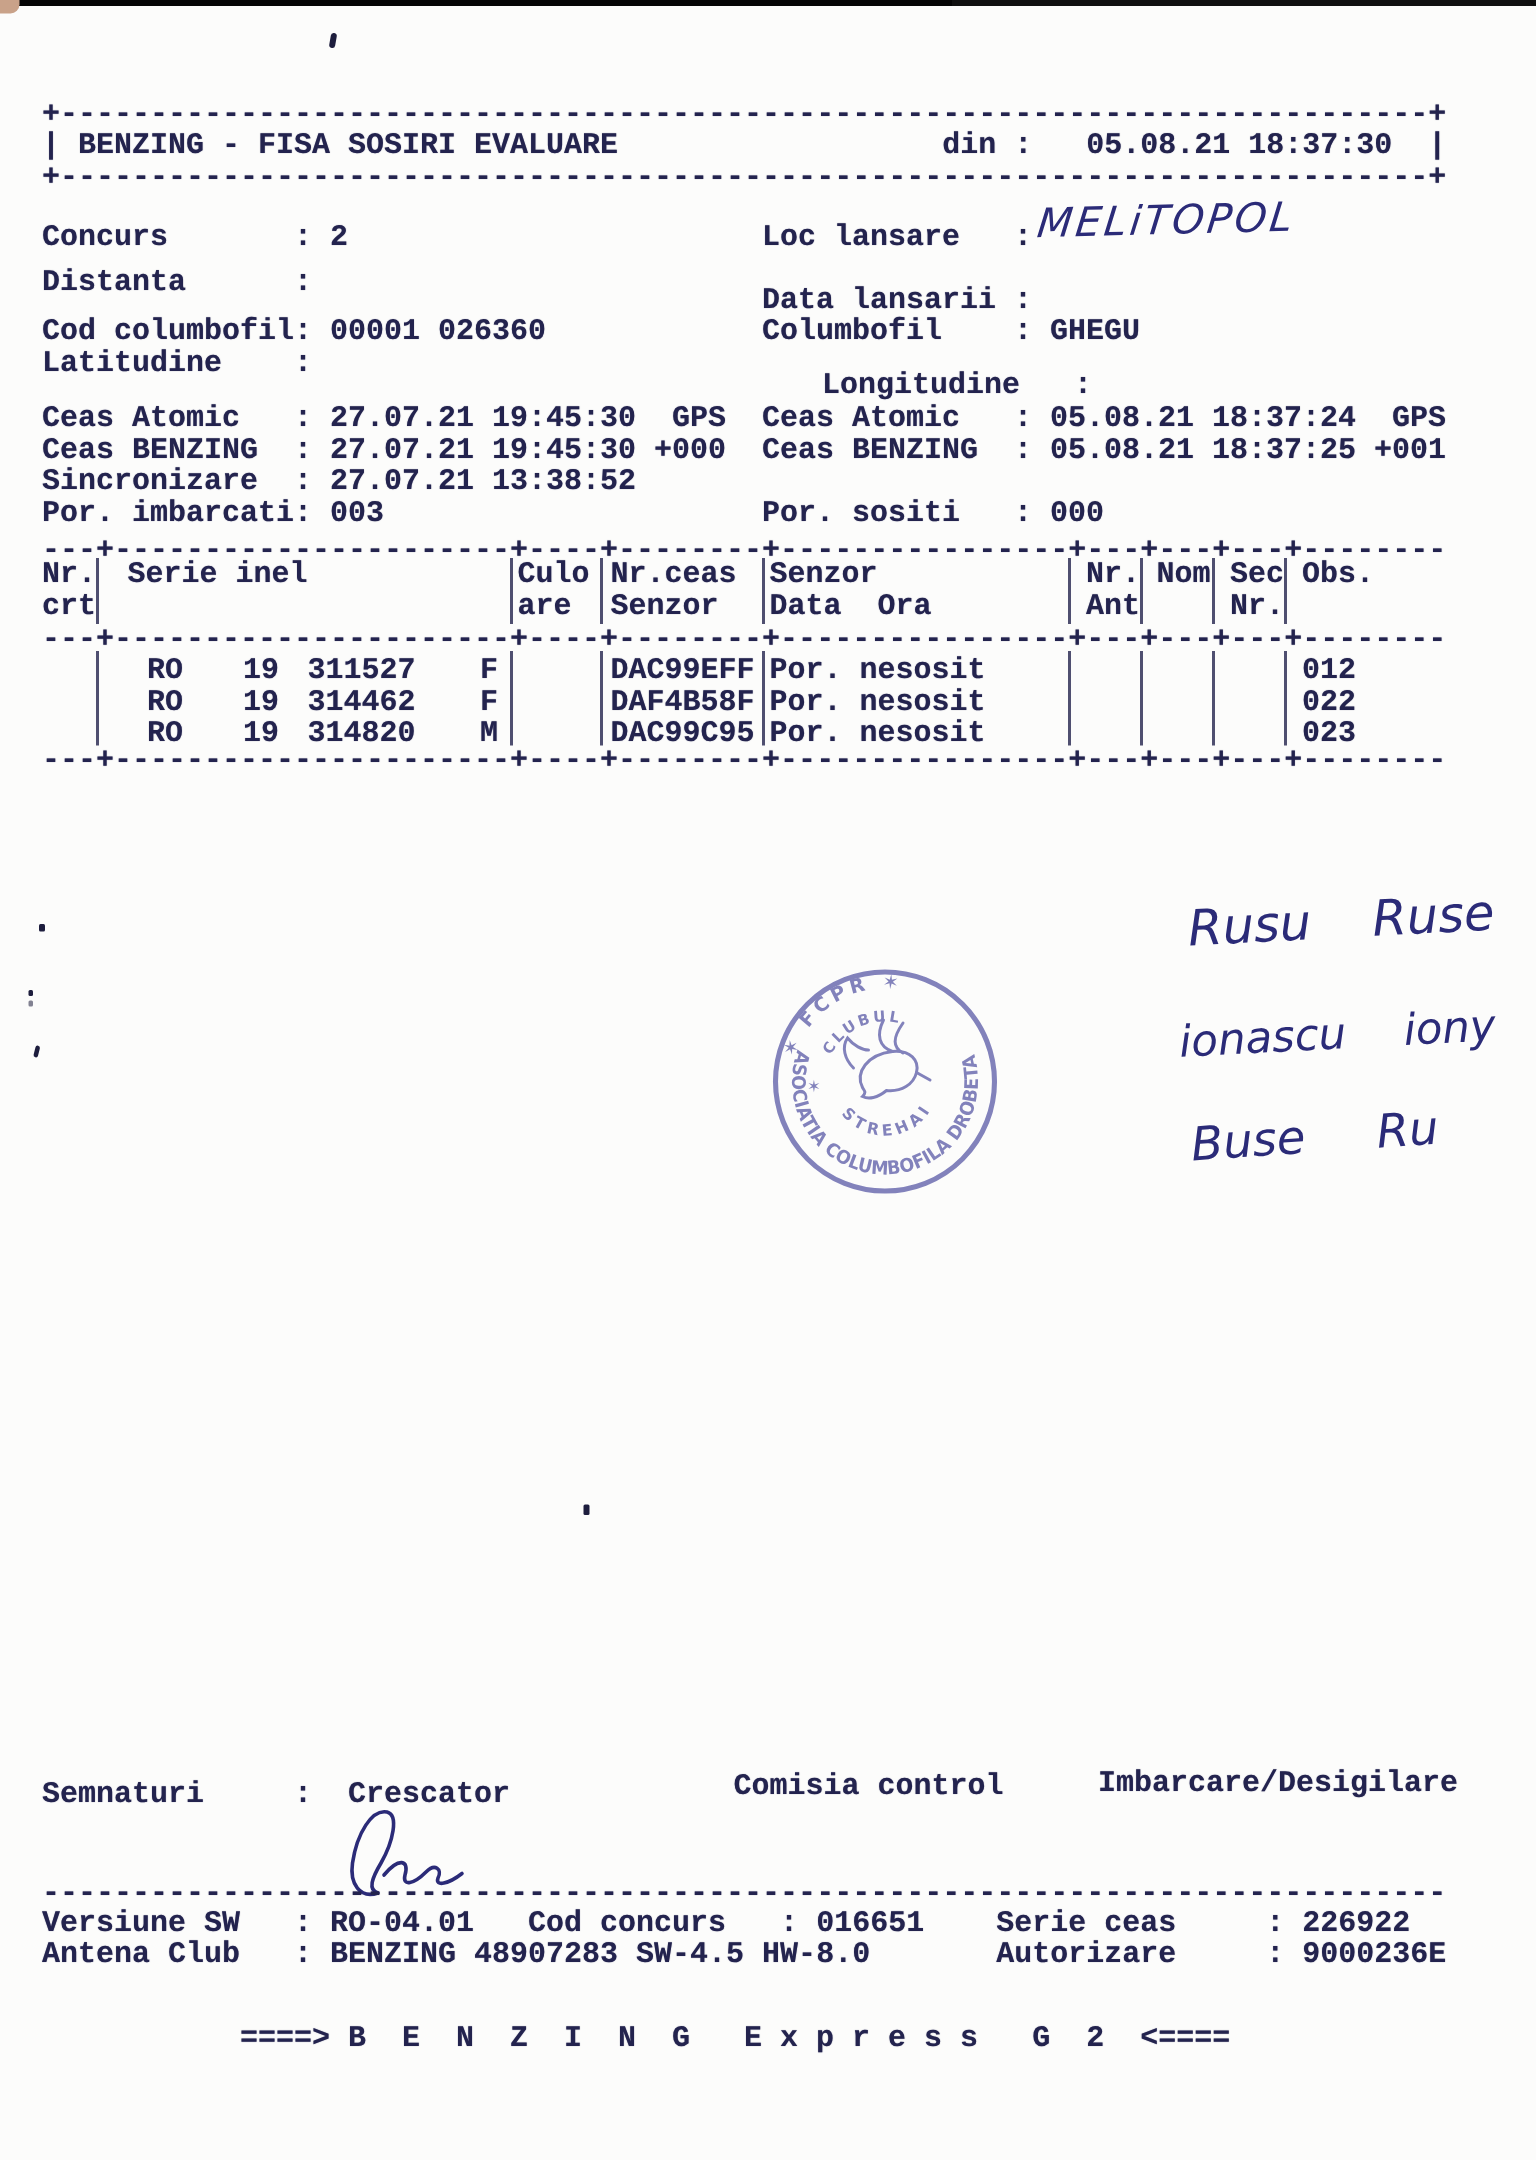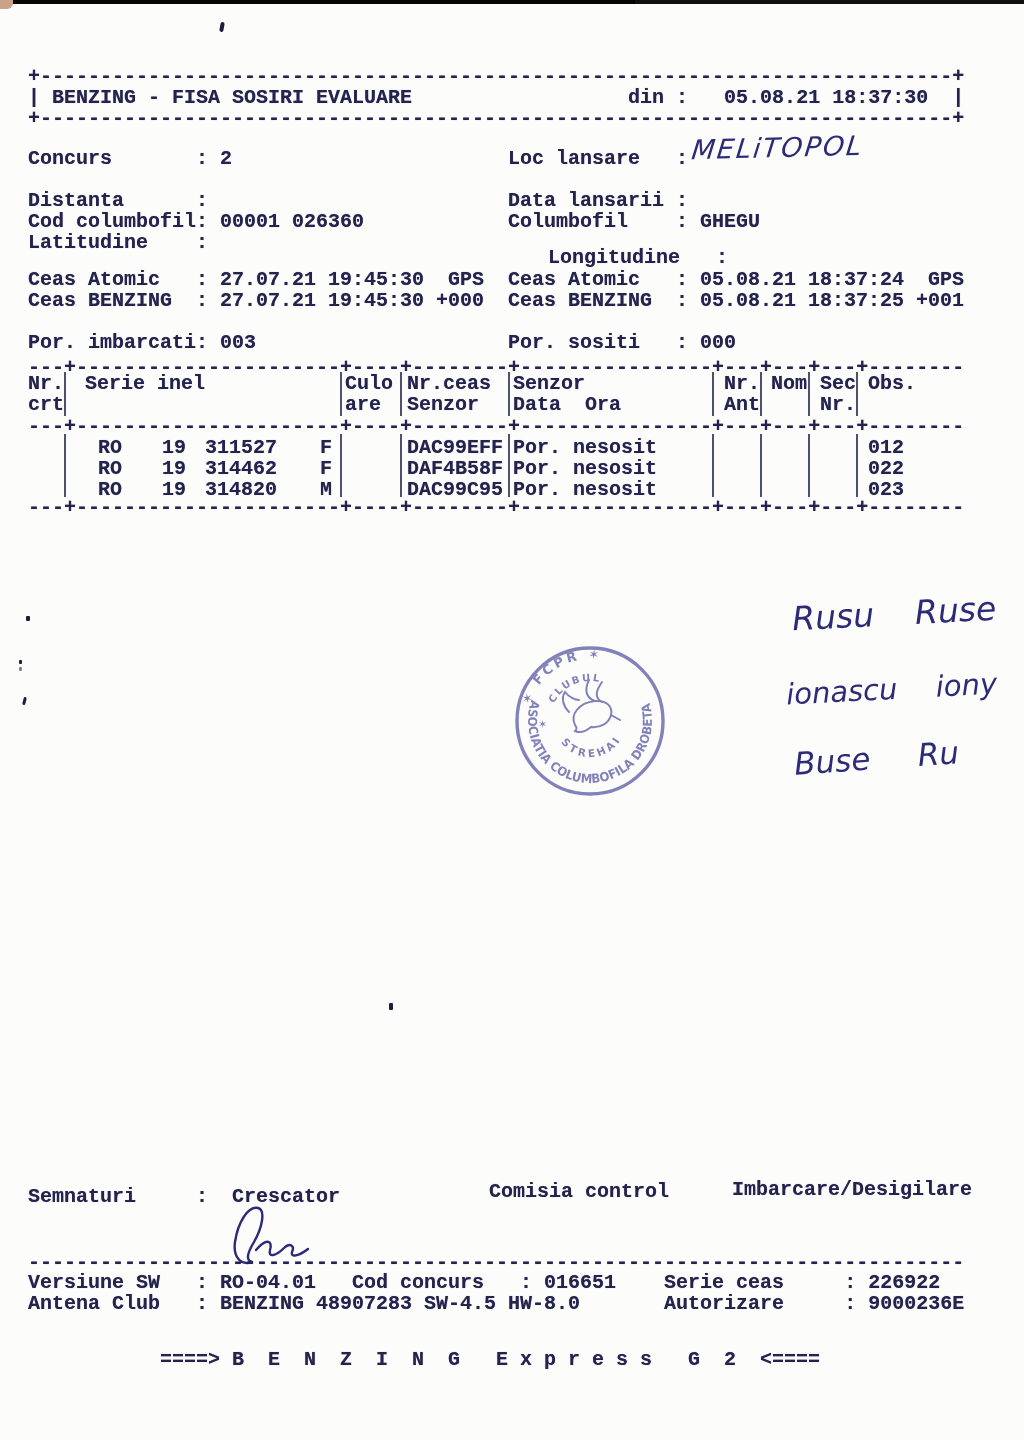--- a/index.html
+++ b/index.html
@@ -47,30 +47,31 @@
   <div class="speck" style="left:19px;top:660px;width:3px;height:4px;box-shadow:0 7px 0 rgba(29,29,61,.55);"></div>
   <div class="speck" style="left:23px;top:697px;width:3px;height:8px;transform:rotate(14deg);border-radius:2px;"></div>
   <div class="speck" style="left:389px;top:1003px;width:4px;height:7px;"></div>
 
   <div class="pl" style="top:66px;">+----------------------------------------------------------------------------+</div>
   <div class="pl" style="top:87px;">| BENZING - FISA SOSIRI EVALUARE                  din :   05.08.21 18:37:30  |</div>
   <div class="pl" style="top:108px;">+----------------------------------------------------------------------------+</div>
 
   <div class="pl" style="top:148px;">Concurs       : 2</div>
   <div class="pl rcol" style="top:148px;">Loc lansare   :</div>
-  <div class="pl" style="top:190px;">Distanta      :</div>
+  <div class="pl" style="top:178px;">Distanta      :</div>
   <div class="pl rcol" style="top:190px;">Data lansarii :</div>
   <div class="pl" style="top:211px;">Cod columbofil: 00001 026360</div>
   <div class="pl rcol" style="top:211px;">Columbofil    : GHEGU</div>
   <div class="pl" style="top:232px;">Latitudine    :</div>
   <div class="pl rcol" style="top:247px;margin-left:40px;">Longitudine   :</div>
   <div class="pl" style="top:269px;">Ceas Atomic   : 27.07.21 19:45:30  GPS</div>
   <div class="pl rcol" style="top:269px;">Ceas Atomic   : 05.08.21 18:37:24  GPS</div>
   <div class="pl" style="top:290px;">Ceas BENZING  : 27.07.21 19:45:30 +000</div>
   <div class="pl rcol" style="top:290px;">Ceas BENZING  : 05.08.21 18:37:25 +001</div>
+  <div class="pl" style="top:311px;">Sincronizare  : 27.07.21 13:38:52</div>
   <div class="pl" style="top:332px;">Por. imbarcati: 003</div>
   <div class="pl rcol" style="top:332px;">Por. sositi   : 000</div>
 
   <div class="pl" style="top:357px;">---+----------------------+----+--------+----------------+---+---+---+--------</div>
 
   <div class="pl" style="left:28px;top:373px;">Nr.</div>
   <div class="pl" style="left:28px;top:394px;">crt</div>
   <div class="pl" style="left:85px;top:373px;">Serie inel</div>
   <div class="pl" style="left:345px;top:373px;">Culo</div>
   <div class="pl" style="left:345px;top:394px;">are</div>

